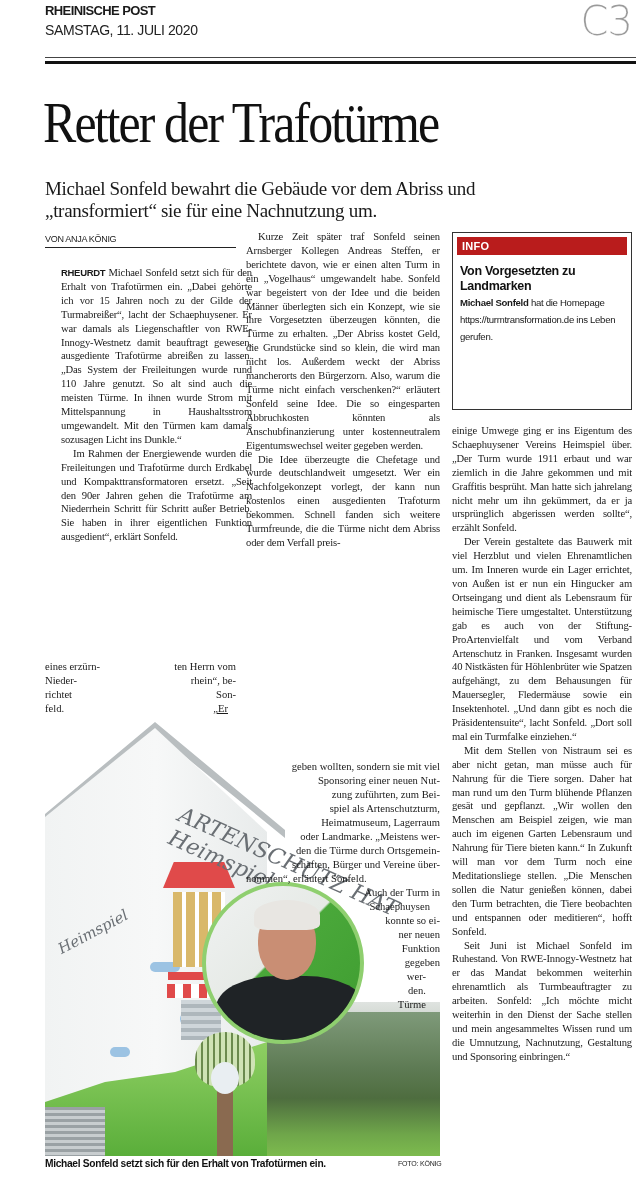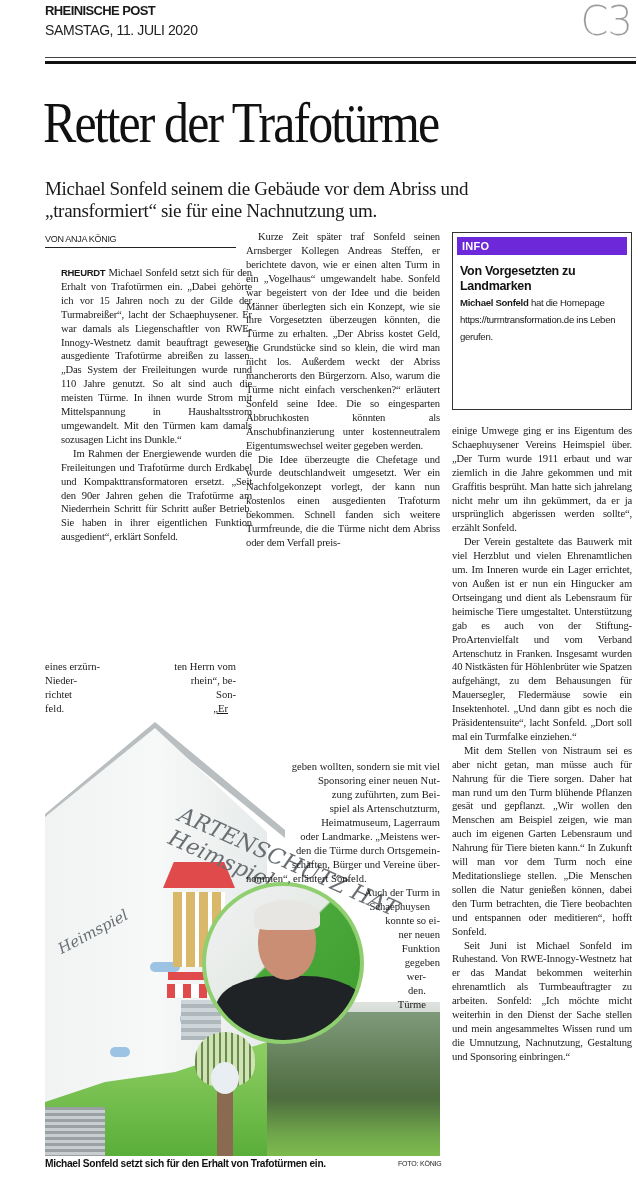--- a/index.html
+++ b/index.html
@@ -14,21 +14,21 @@
   .subhead { left: 45px; top: 178px; width: 520px; font-family: "Liberation Serif", serif; font-size: 19px; line-height: 22px; color: #1a1a1a; letter-spacing: -0.3px; }
   .byline { left: 45px; top: 234px; width: 191px; font-family: "Liberation Sans", sans-serif; font-size: 9px; letter-spacing: -0.3px; border-bottom: 1px solid #222; padding-bottom: 3px; color: #222; }
   .col { font-family: "Liberation Serif", serif; font-size: 10.6px; line-height: 13.9px; color: #1a1a1a; text-align: justify; hyphens: manual; letter-spacing: -0.15px; }
   .col p { margin: 0; }
   .col p.ind { text-indent: 12px; }
   .col1 { left: 45px; top: 266px; width: 191px; margin-left: 16px; }
   .col2 { left: 246px; top: 230px; width: 194px; }
   .col3 { left: 452px; top: 424px; width: 180px; }
   .dateline { font-family: "Liberation Sans", sans-serif; font-weight: bold; font-size: 9.5px; letter-spacing: -0.3px; }
   .info-box { left: 452px; top: 232px; width: 180px; height: 178px; border: 1px solid #333; box-sizing: border-box; background: #fff; }
-  .info-label { margin: 4px 4px 0 4px; height: 18px; background: #6d28d9; color: #fff; font-family: "Liberation Sans", sans-serif; font-weight: bold; font-size: 11px; line-height: 18px; padding-left: 5px; letter-spacing: 0.3px; }
+  .info-label { margin: 4px 4px 0 4px; height: 18px; background: #b91c1c; color: #fff; font-family: "Liberation Sans", sans-serif; font-weight: bold; font-size: 11px; line-height: 18px; padding-left: 5px; letter-spacing: 0.3px; }
   .info-title { margin: 9px 6px 0 7px; font-family: "Liberation Sans", sans-serif; font-weight: bold; font-size: 12.5px; line-height: 15px; letter-spacing: -0.3px; color: #111; }
   .info-text { margin: 0 6px 0 7px; font-family: "Liberation Sans", sans-serif; font-size: 9.6px; line-height: 17px; letter-spacing: -0.3px; color: #1a1a1a; }
   .info-text b { font-weight: bold; }
   .info-gap { height: 10px; }
   
   .photo { left: 45px; top: 712px; width: 395px; height: 444px; overflow: hidden; }
   .photo-bg-right { position: absolute; left: 190px; top: 300px; width: 205px; height: 144px; background: linear-gradient(#7f9a7a 0%, #5d7a53 40%, #4e6d3f 60%, #6fa64a 85%, #7dbb4e 100%); }
   .sky-right { position: absolute; left: 190px; top: 290px; width: 205px; height: 60px; background: linear-gradient(#dfe3e0, #aab7a6); }
   .tower { position: absolute; left: 0; top: 0; width: 222px; height: 444px; background: linear-gradient(90deg, #f1f3f3 0%, #f7f8f8 50%, #e8ebeb 100%); clip-path: polygon(0 105px, 110px 16px, 222px 120px, 222px 444px, 0 444px); }
   .tower-roof { position: absolute; left: 0; top: 0; width: 240px; height: 140px; background: #b9bec0; clip-path: polygon(0 102px, 110px 10px, 240px 118px, 240px 126px, 110px 20px, 0 112px); }
@@ -58,21 +58,21 @@
 </head>
 <body>
 
 <div class="abs masthead-name">RHEINISCHE POST</div>
 <div class="abs masthead-date">SAMSTAG, 11. JULI 2020</div>
 <div class="abs page-num">C3</div>
 <div class="abs rule-thin"></div>
 <div class="abs rule-thick"></div>
 
 <h1 class="abs headline" style="margin:0;font-weight:normal;">Retter der Trafotürme</h1>
-<div class="abs subhead">Michael Sonfeld seinem die Gebäude vor dem Abriss und „transformiert“ sie für eine Nachnutzung um.</div>
+<div class="abs subhead">Michael Sonfeld bewahrt die Gebäude vor dem Abriss und „transformiert“ sie für eine Nachnutzung um.</div>
 
 <div class="abs byline">VON ANJA KÖNIG</div>
 
 <div class="abs col col1">
   <p><span class="dateline">RHEURDT</span> <span>Michael Sonfeld setzt sich für den Erhalt von Trafotürmen ein. „Dabei gehörte ich vor 15 Jahren noch zu der Gilde der Turmabreißer“, lacht der Schaephuysener. Er war damals als Liegenschaftler von RWE-Innogy-Westnetz damit beauftragt gewesen, ausgediente Trafotürme abreißen zu lassen. „Das System der Freileitungen wurde rund 110 Jahre genutzt. So alt sind auch die meisten Türme. In ihnen wurde Strom mit Mittelspannung in Haushaltsstrom umgewandelt. Mit den Türmen kam damals sozusagen Licht ins Dunkle.“</span></p>
   <p class="ind">Im Rahmen der Energiewende wurden die Freileitungen und Trafotürme durch Erdkabel und Kompakttransformatoren ersetzt. „Seit den 90er Jahren gehen die Trafotürme am Niederrhein Schritt für Schritt außer Betrieb. Sie haben in ihrer eigentlichen Funktion ausgedient“, erklärt Sonfeld.</p>
 </div>
 
 <div class="wrap-text" style="left:45px;top:660px;">eines erzürn-</div>
 <div class="wrap-text" style="left:140px;top:660px;width:96px;text-align:right;">ten Herrn vom</div>

